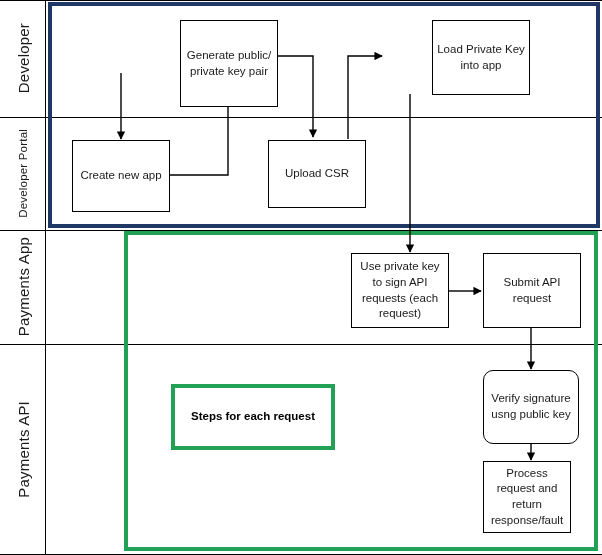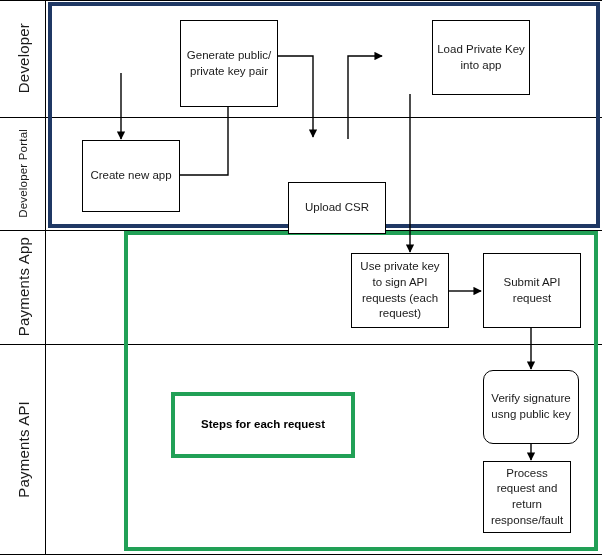--- a/index.html
+++ b/index.html
@@ -165,28 +165,28 @@
 
       <path d="M 531 444 L 531 460"></path>
     </g>
   </svg>
 
 
   <div class="node" style="left:180px;top:20px;width:98px;height:87px;">Generate public/ private key pair</div>
 
   <div class="node" style="left:384px;top:20px;width:98px;height:75px;margin-left:48px;">Load Private Key into app</div>
 
-  <div class="node" style="left:72px;top:140px;width:98px;height:72px;margin-left:10px;">Create new app</div>
+  <div class="node" style="left:72px;top:140px;width:98px;height:72px;">Create new app</div>
 
-  <div class="node" style="left:288px;top:140px;width:98px;height:52px;margin-top:42px;">Upload CSR</div>
+  <div class="node" style="left:268px;top:140px;width:98px;height:68px;">Upload CSR</div>
 
 
   <div class="node" style="left:351px;top:253px;width:98px;height:75px;">Use private key to sign API requests (each request)</div>
 
   <div class="node" style="left:483px;top:253px;width:98px;height:75px;">Submit API request</div>
 
   <div class="node" style="left:483px;top:370px;width:96px;height:74px;border-radius:10px;">Verify signature usng public key</div>
 
   <div class="node" style="left:483px;top:461px;width:88px;height:72px;">Process request and return response/fault</div>
 
-  <div class="callout green" style="left:171px;top:392px;width:184px;height:66px;">Steps for each request</div>
+  <div class="callout green" style="left:171px;top:384px;width:164px;height:66px;">Steps for each request</div>
 
 </div>
 
 </body></html>

